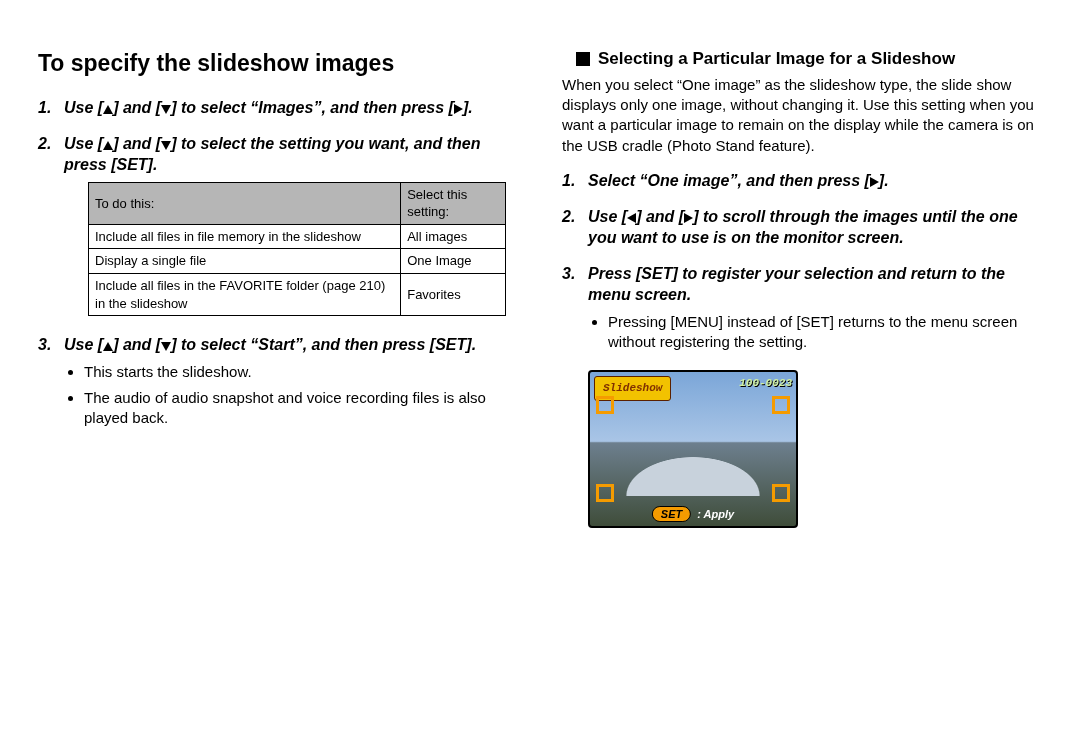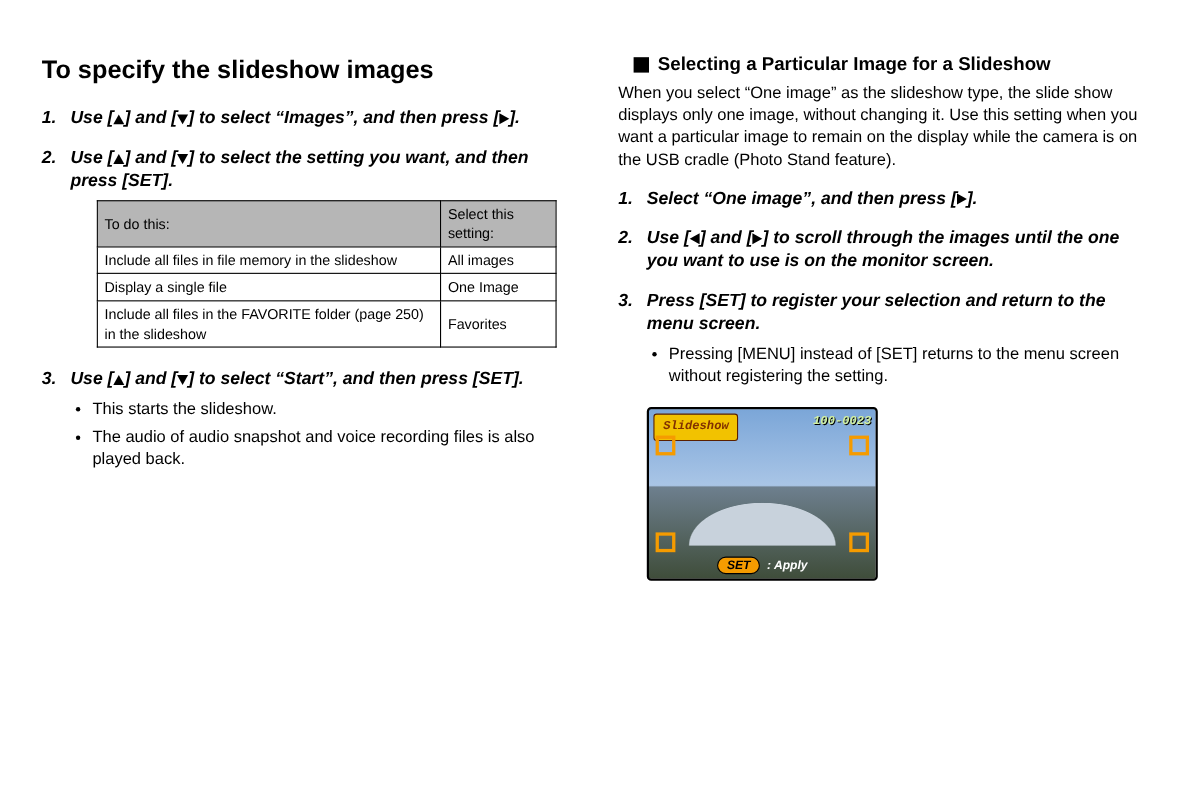--- a/index.html
+++ b/index.html
@@ -245,21 +245,21 @@
               </tr>
               <tr>
                 <td>Include all files in file memory in the slideshow</td>
                 <td>All images</td>
               </tr>
               <tr>
                 <td>Display a single file</td>
                 <td>One Image</td>
               </tr>
               <tr>
-                <td>Include all files in the FAVORITE folder (page 250) in the slideshow</td>
+                <td>Include all files in the FAVORITE folder (page 210) in the slideshow</td>
                 <td>Favorites</td>
               </tr>
             </tbody>
               </table>
           </div>
         </li>
         <li>
           <span>Use [</span><span class="tri tri-up"></span><span>] and [</span><span class="tri tri-down"></span><span>] to select “Start”, and then press [SET].</span>
           <ul class="bullets">
             <li>This starts the slideshow.</li>

